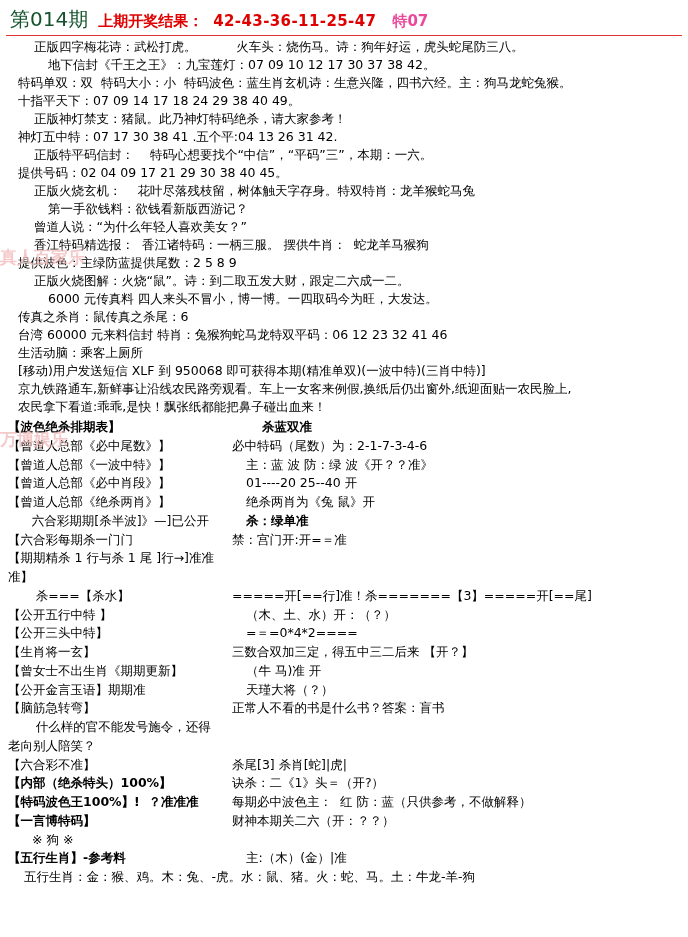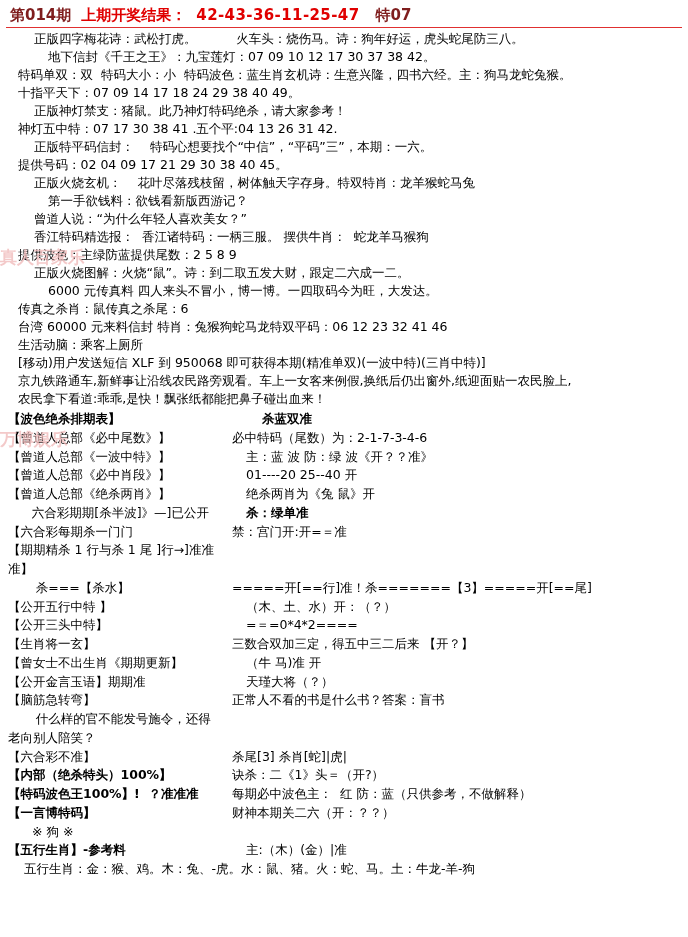--- a/index.html
+++ b/index.html
@@ -23,37 +23,37 @@
     padding: 4px 6px 0 6px;
   }
   .header {
     display: flex;
     align-items: baseline;
     gap: 10px;
     padding: 2px 0 2px 4px;
     border-bottom: 1px solid #e03030;
   }
   .issue {
-    color: #7f1d1d;
-    font-weight: bold;
-    font-size: 15px;
+    color: #14532d;
+    font-weight: normal;
+    font-size: 20px;
   }
   .hdr-label {
     color: #e00000;
     font-weight: bold;
     font-size: 15px;
   }
   .hdr-nums {
     color: #e00000;
     font-weight: bold;
     font-size: 15px;
     letter-spacing: 0.4px;
   }
   .hdr-special {
-    color: #7f1d1d;
+    color: #ec4899;
     font-weight: bold;
     font-size: 15px;
     margin-left: 6px;
   }
   .lines {
     padding-top: 2px;
   }
   .ln {
     line-height: 1.44;
     white-space: pre-wrap;

